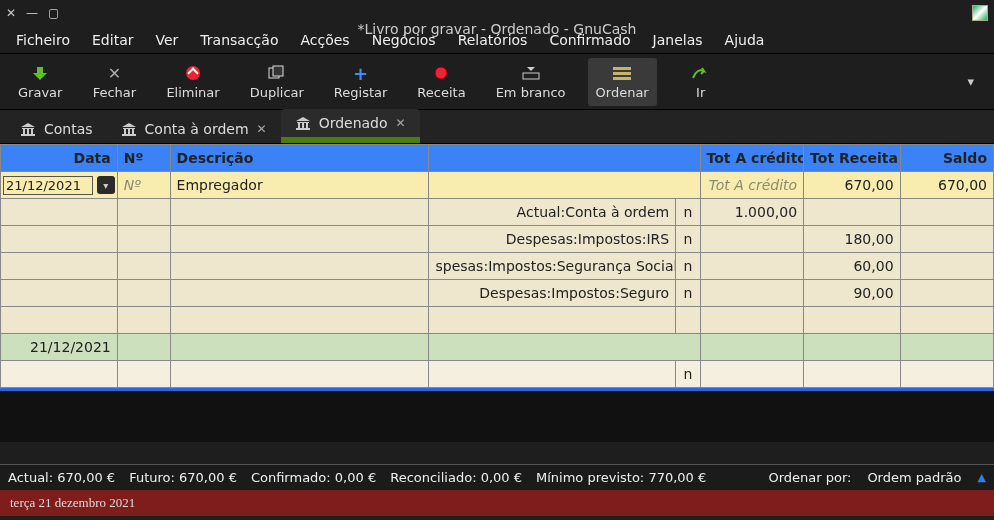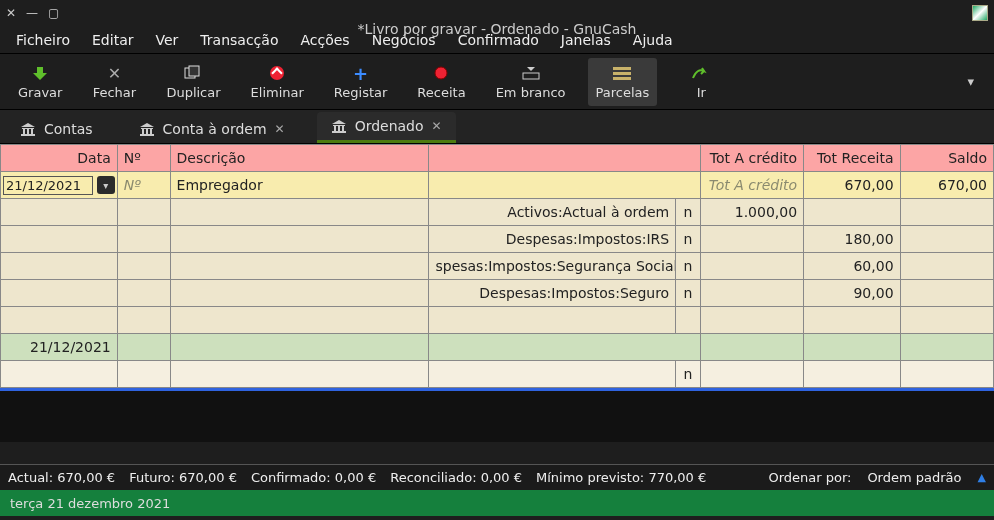--- a/index.html
+++ b/index.html
@@ -76,58 +76,57 @@
   .tool-icon { height:20px; display:flex; align-items:center; justify-content:center; margin-bottom:2px;}
   .tool-dropdown { margin-left:auto; padding:0 10px; color:#ccc; cursor:pointer;}
   
   .tabbar {
     height: 34px;
     background:#232323;
     display:flex;
     align-items:flex-end;
     padding: 0 6px;
     border-bottom:1px solid #000;
-    gap:18px;
   }
   .tab {
     display:flex;
     align-items:center;
     gap:8px;
     padding: 6px 14px;
     color:#ddd;
     font-size:14px;
     cursor:pointer;
     border-top-left-radius:4px;
     border-top-right-radius:4px;
   }
   .tab.active {
     background:#2b2b2b;
-    border-bottom: 3px solid #4d7c0f;
+    border-bottom: 6px solid #4d7c0f;
   }
   .tab .close-x { color:#aaa; font-size:12px;}
   .tab .bank-icon svg { display:block; }
   
   .ledger {
     width:100%;
     border-collapse:collapse;
     table-layout:fixed;
   }
   .ledger th, .ledger td {
     border: 1px solid #888;
     height: 27px;
     padding: 0 6px;
     font-size:14px;
     white-space: nowrap;
     overflow:hidden;
     text-overflow: clip;
   }
   .ledger th {
-    background:#fca5a5;
+    background:#3b82f6;
     color:#222;
-    font-weight:normal;
+    font-weight:bold;
     text-align:right;
   }
   .ledger th.left { text-align:left; }
   .ledger th.date { text-align:right; }
   .ledger td { background:#eee6cd; color:#222; }
   tr.yellow td { background:#f8ecae; }
   tr.green  td { background:#cde0bd; }
   tr.beige  td { background:#eee6cd; }
   tr.white  td { background:#f5efe0; }
   .ledger td.num  { text-align:right; }
@@ -156,26 +155,27 @@
     padding: 12px 8px;
     font-size:13px;
     color:#eee;
     gap: 14px;
   }
   .order-by { margin-left:auto; display:flex; align-items:center; gap:16px; }
   .order-up { color:#2f7fe6; font-size:11px;}
   
   .status-bar {
     height: 26px;
-    background:#15803d;
+    background:#7f1d1d;
     display:flex;
     align-items:center;
     padding: 0 10px;
     font-size:13px;
     color:#ddd;
+    font-family:Liberation Serif, serif;
   }
   .ledger-wrap { background:#111; height: 298px; }
 </style>
 </head>
 <body>
 
 <div class="titlebar">
   <div class="win-controls">
     <span class="win-btn">✕</span>
     <span class="win-btn">—</span>
@@ -187,58 +187,59 @@
   </div>
 </div>
 
 <div class="menubar">
   <div class="menu-item">Ficheiro</div>
   <div class="menu-item">Editar</div>
   <div class="menu-item">Ver</div>
   <div class="menu-item">Transacção</div>
   <div class="menu-item">Acções</div>
   <div class="menu-item">Negócios</div>
+  <div class="menu-item">Relatórios</div>
   <div class="menu-item">Confirmado</div>
   <div class="menu-item">Janelas</div>
   <div class="menu-item">Ajuda</div>
 </div>
 
 <div class="toolbar">
   <div class="tool-btn">
     <span class="tool-icon">
       <svg width="18" height="16">
           <path d="M9 1 L16 8 L12 8 L12 14 L6 14 L6 8 L2 8 Z" fill="#5fbf2b" transform="rotate(180 9 8)"></path>
         </svg>
     </span>
     <span>Gravar</span>
   </div>
   <div class="tool-btn">
     <span class="tool-icon" style="color:#aaa;font-size:16px;">✕</span>
     <span>Fechar</span>
-  </div>
-  <div class="tool-btn">
-    <span class="tool-icon">
-      <svg width="18" height="16">
-          <rect x="1" y="3" width="10" height="10" fill="none" stroke="#ddd"></rect>
-          <rect x="5" y="1" width="10" height="10" fill="#333" stroke="#ddd"></rect>
-        </svg>
-    </span>
-    <span>Duplicar</span>
   </div>
   <div class="tool-btn">
     <span class="tool-icon">
       <svg width="16" height="16">
           <circle cx="8" cy="8" r="7" fill="#e23"></circle>
           <rect x="4" y="4" width="8" height="2" fill="#fff" transform="rotate(45 8 8)"></rect>
           <rect x="4" y="4" width="8" height="2" fill="#fff" transform="rotate(-45 8 8)"></rect>
         </svg>
     </span>
     <span>Eliminar</span>
   </div>
   <div class="tool-btn">
+    <span class="tool-icon">
+      <svg width="18" height="16">
+          <rect x="1" y="3" width="10" height="10" fill="none" stroke="#ddd"></rect>
+          <rect x="5" y="1" width="10" height="10" fill="#333" stroke="#ddd"></rect>
+        </svg>
+    </span>
+    <span>Duplicar</span>
+  </div>
+  <div class="tool-btn">
     <span class="tool-icon" style="color:#3c8cff;font-size:18px;font-weight:bold;">+</span>
     <span>Registar</span>
   </div>
   <div class="tool-btn">
     <span class="tool-icon">
       <svg width="16" height="16">
           <circle cx="8" cy="8" r="6" fill="#e23" stroke="#800"></circle>
         </svg>
     </span>
     <span>Receita</span>
@@ -253,21 +254,21 @@
     <span>Em branco</span>
   </div>
   <div class="tool-btn active">
     <span class="tool-icon">
       <svg width="20" height="14">
           <rect x="1" y="1" width="18" height="3" fill="#c8b26a"></rect>
           <rect x="1" y="6" width="18" height="3" fill="#c8b26a"></rect>
           <rect x="1" y="11" width="18" height="3" fill="#c8b26a"></rect>
         </svg>
     </span>
-    <span>Parcelas</span>
+    <span>Ordenar</span>
   </div>
   <div class="tool-btn">
     <span class="tool-icon">
       <svg width="18" height="14">
           <path d="M1 12 Q 5 2 12 5 L10 2 M12 5 L9 8" fill="none" stroke="#5fbf2b" stroke-width="2"></path>
         </svg>
     </span>
     <span>Ir</span>
   </div>
   <div class="tool-dropdown">▾</div>
@@ -339,21 +340,21 @@
       <td colspan="2"></td>
       <td class="num placeholder">Tot A crédito</td>
       <td class="num">670,00</td>
       <td class="num">670,00</td>
     </tr>
 
     <tr class="beige">
       <td></td>
           <td></td>
           <td></td>
-      <td class="num">Activos:Actual à ordem</td>
+      <td class="num">Actual:Conta à ordem</td>
       <td class="center">n</td>
       <td class="num">1.000,00</td>
       <td class="num"></td>
       <td></td>
     </tr>
     <tr class="beige">
       <td></td>
           <td></td>
           <td></td>
       <td class="num">Despesas:Impostos:IRS</td>

